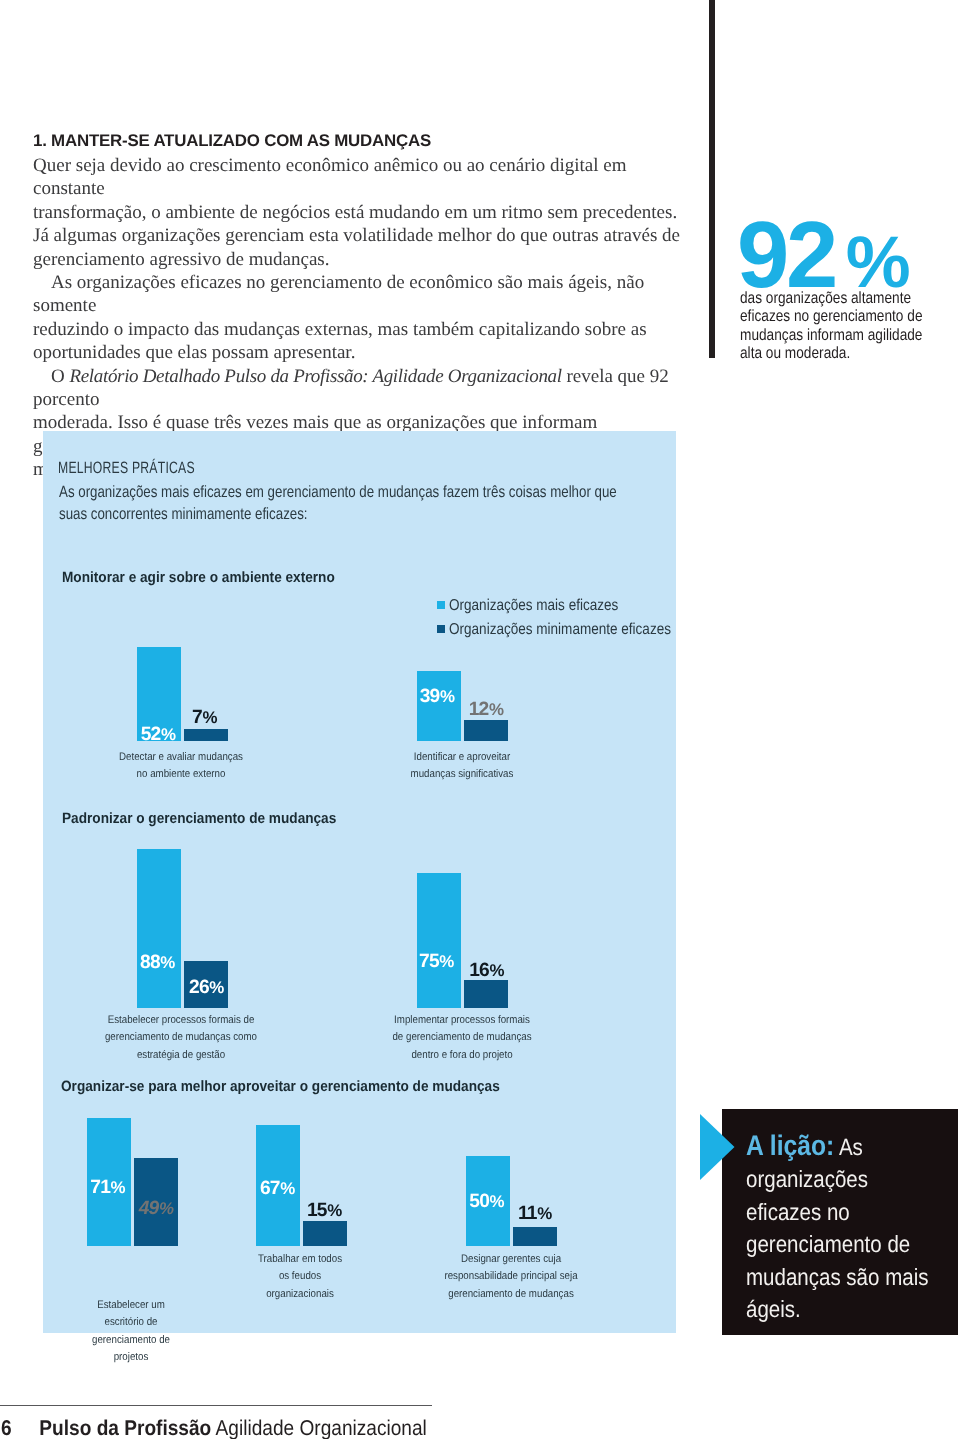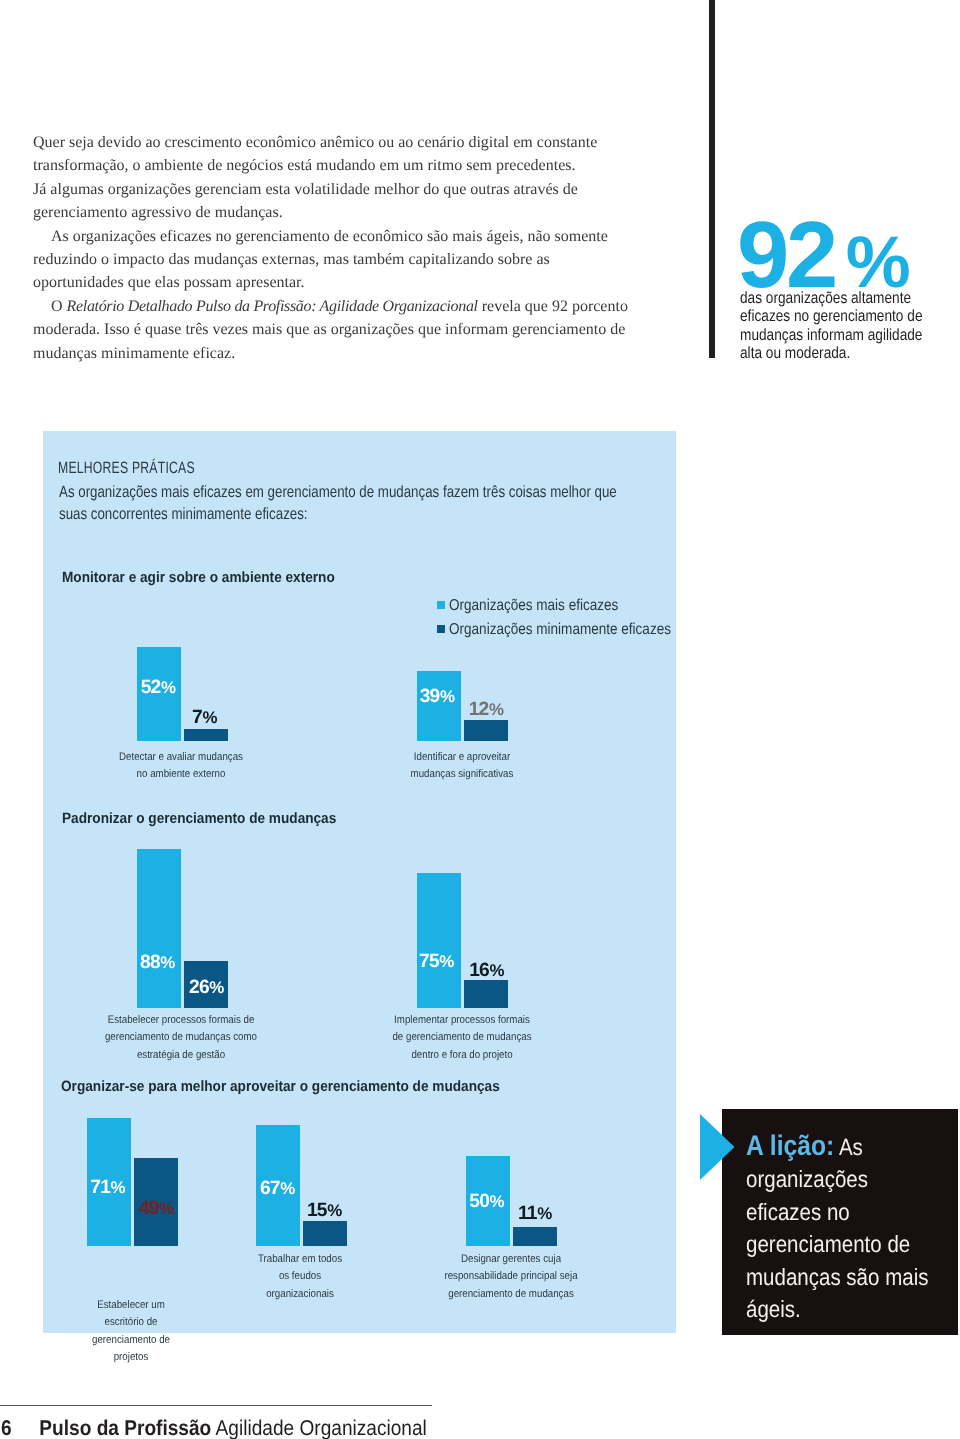--- a/index.html
+++ b/index.html
@@ -6,21 +6,21 @@
   body{width:960px;height:1439px;background:#ffffff;position:relative;overflow:hidden;
        font-family:"Liberation Sans",sans-serif;
        -webkit-font-smoothing:antialiased;text-rendering:geometricPrecision;}
   .abs{position:absolute;}
 
   
   #vrule{left:708.7px;top:0;width:6.6px;height:357.5px;background:#231F20;}
   #article{left:33px;top:131px;width:660px;}
   #sec-heading{font-family:"Liberation Sans",sans-serif;font-weight:bold;font-size:16.9px;
       letter-spacing:-0.22px;color:#231F20;line-height:20px;margin:0 0 3px 0;}
-  .para{font-family:"Liberation Serif",serif;font-size:16px;line-height:23.4px;
+  .para{font-family:"Liberation Serif",serif;font-size:19px;line-height:23.4px;
       color:#3B3B3D;margin:0;text-align:left;}
   .para i{font-style:italic;letter-spacing:-0.33px;}
 
   
   #stat{left:737px;top:215px;width:230px;}
   #stat-number{font-family:"Liberation Sans",sans-serif;font-weight:bold;color:#1CB0E5;
       font-size:94px;line-height:80px;letter-spacing:-3.4px;white-space:nowrap;}
   #stat-number .pct{font-size:73px;letter-spacing:0;margin-left:11px;}
   #stat-caption{font-family:"Liberation Sans",sans-serif;font-size:16.2px;line-height:18.3px;
       color:#231F20;margin-top:-14px;white-space:nowrap;margin-left:3px;
@@ -60,20 +60,21 @@
       transform:scaleX(0.893);transform-origin:0 0;}
   #footer .pg{font-weight:bold;}
   #footer .tb{font-weight:bold;margin-left:31px;}
 </style>
 </head>
 <body>
 
 <div class="abs" id="vrule"></div>
 
 <div class="abs" id="article">
+  <h1 id="sec-heading">1. MANTER-SE ATUALIZADO COM AS MUDANÇAS</h1>
   <div id="paragraphs">
       <div class="para"><span>Quer seja devido ao crescimento econômico anêmico ou ao cenário digital em constante</span></div>
       <div class="para"><span>transformação, o ambiente de negócios está mudando em um ritmo sem precedentes.</span></div>
       <div class="para"><span>Já algumas organizações gerenciam esta volatilidade melhor do que outras através de</span></div>
       <div class="para"><span>gerenciamento agressivo de mudanças.</span></div>
       <div class="para"><span style="margin-left: 18px;">As organizações eficazes no gerenciamento de econômico são mais ágeis, não somente</span></div>
       <div class="para"><span>reduzindo o impacto das mudanças externas, mas também capitalizando sobre as</span></div>
       <div class="para"><span>oportunidades que elas possam apresentar.</span></div>
       <div class="para"><span style="margin-left: 18px;">O </span><i>Relatório Detalhado Pulso da Profissão: Agilidade Organizacional</i><span> revela que 92 porcento</span></div>
       <div class="para"><span>moderada. Isso é quase três vezes mais que as organizações que informam gerenciamento de</span></div>
@@ -104,21 +105,21 @@
       <span class="legend-lbl">Organizações mais eficazes</span>
     </div>
     <div class="legend-row">
       <span class="legend-sw" style="background: rgb(10, 86, 133);"></span>
       <span class="legend-lbl">Organizações minimamente eficazes</span>
     </div>
   </div>
 <div id="charts">
     <div class="abs grp-title" style="left: 62.3px; top: 569px;">Monitorar e agir sobre o ambiente externo</div>
     <div class="bar" style="left: 137.3px; top: 647.276px; width: 43.5px; height: 94.224px; background: rgb(28, 176, 229);"></div>
-    <div class="vlab" style="color: rgb(255, 255, 255); left: 140.7px; top: 677px;"><span>52</span><span class="pp">%</span></div>
+    <div class="vlab" style="color: rgb(255, 255, 255); left: 140.7px; top: 724px;"><span>52</span><span class="pp">%</span></div>
     <div class="bar" style="left: 184.3px; top: 728.816px; width: 43.5px; height: 12.684px; background: rgb(10, 86, 133);"></div>
     <div class="vlab" style="color: rgb(16, 26, 33); left: 192.1px; top: 707.2px;"><span>7</span><span class="pp">%</span></div>
     <div class="catlab" style="left: 61px; top: 749px; width: 240px;">
       <div>Detectar e avaliar mudanças</div>
       <div>no ambiente externo</div>
     </div>
     <div class="bar" style="left: 417.2px; top: 670.832px; width: 43.5px; height: 70.668px; background: rgb(28, 176, 229);"></div>
     <div class="vlab" style="color: rgb(255, 255, 255); left: 419.7px; top: 685.8px;"><span>39</span><span class="pp">%</span></div>
     <div class="bar" style="left: 464.2px; top: 719.756px; width: 43.5px; height: 21.744px; background: rgb(10, 86, 133);"></div>
     <div class="vlab" style="color: #737373; left: 468.7px; top: 699px;"><span>12</span><span class="pp">%</span></div>
@@ -142,21 +143,21 @@
     <div class="vlab" style="color: rgb(16, 26, 33); left: 469.2px; top: 960.2px;"><span>16</span><span class="pp">%</span></div>
     <div class="catlab" style="left: 342px; top: 1012px; width: 240px;">
       <div>Implementar processos formais</div>
       <div>de gerenciamento de mudanças</div>
       <div>dentro e fora do projeto</div>
     </div>
     <div class="abs grp-title" style="left: 61px; top: 1078px;">Organizar-se para melhor aproveitar o gerenciamento de mudanças</div>
     <div class="bar" style="left: 87.2px; top: 1117.85px; width: 43.5px; height: 128.652px; background: rgb(28, 176, 229);"></div>
     <div class="vlab" style="color: rgb(255, 255, 255); left: 90.3px; top: 1177.4px;"><span>71</span><span class="pp">%</span></div>
     <div class="bar" style="left: 134.2px; top: 1157.71px; width: 43.5px; height: 88.788px; background: rgb(10, 86, 133);"></div>
-    <div class="vlab" style="color: #7f1d1d; left: 138.7px; top: 1197.6px;"><span>49</span><span class="pp">%</span></div>
+    <div class="vlab" style="color: #737373; left: 138.7px; top: 1197.6px; font-style: italic;"><span>49</span><span class="pp">%</span></div>
     <div class="catlab" style="left: 11px; top: 1251px; width: 240px; margin-top: 46px;">
       <div>Estabelecer um</div>
       <div>escritório de</div>
       <div>gerenciamento de</div>
       <div>projetos</div>
     </div>
     <div class="bar" style="left: 256px; top: 1125.1px; width: 43.5px; height: 121.404px; background: rgb(28, 176, 229);"></div>
     <div class="vlab" style="color: rgb(255, 255, 255); left: 259.9px; top: 1177.5px;"><span>67</span><span class="pp">%</span></div>
     <div class="bar" style="left: 303px; top: 1221.13px; width: 43.5px; height: 25.368px; background: rgb(10, 86, 133);"></div>
     <div class="vlab" style="color: rgb(16, 26, 33); left: 306.9px; top: 1199.7px;"><span>15</span><span class="pp">%</span></div>

